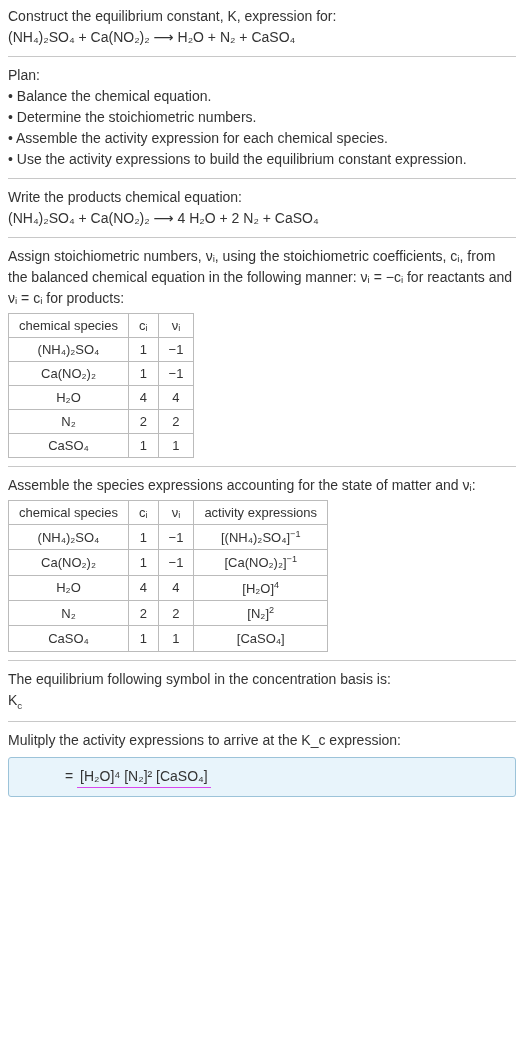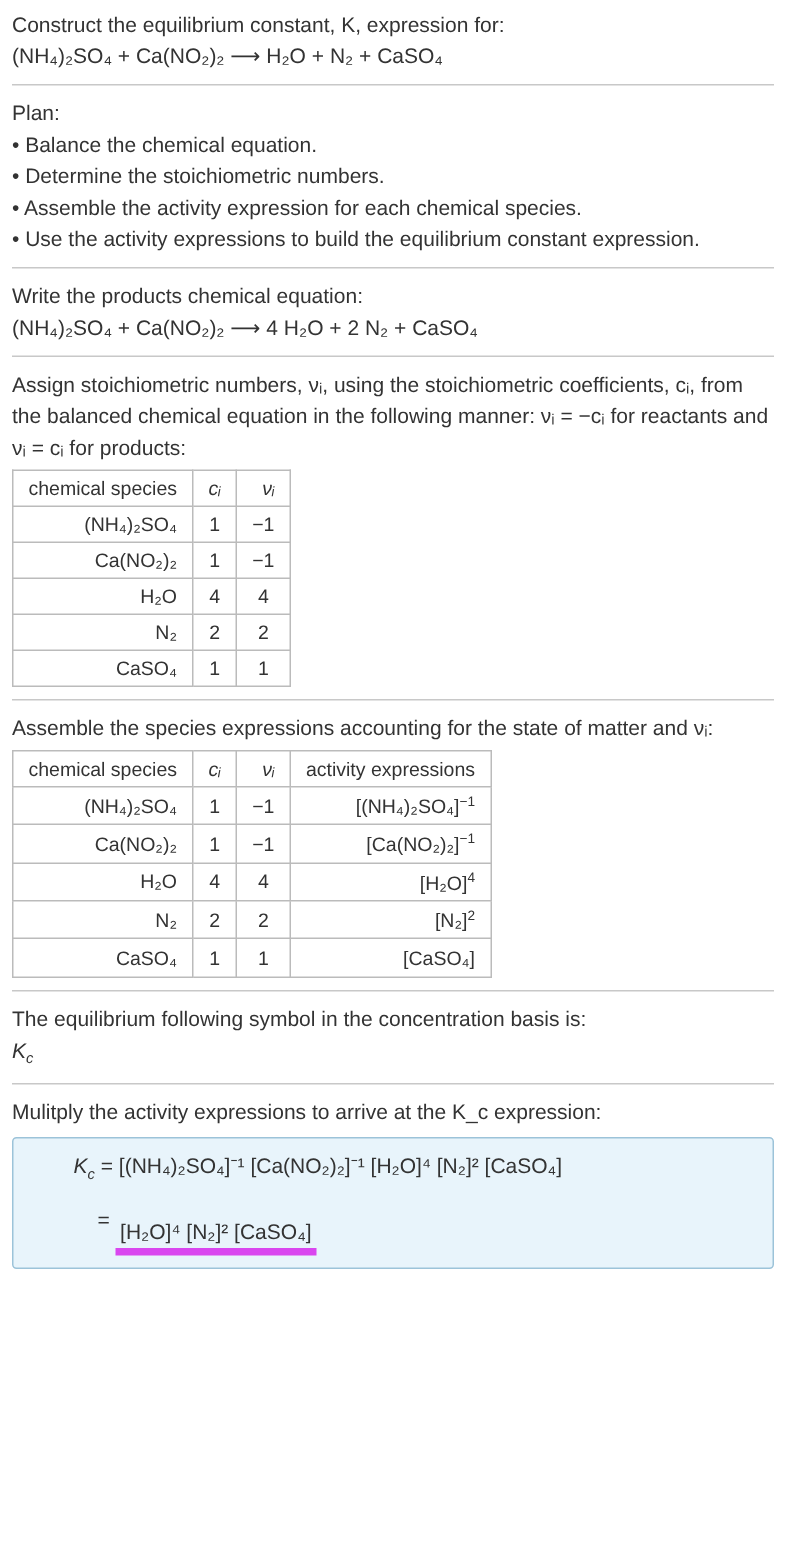--- a/index.html
+++ b/index.html
@@ -14,46 +14,46 @@
   hr.sep {
     border: none;
     border-top: 1px solid #c8c8c8;
     margin: 8px 0;
   }
   .line {
     line-height: 1.5;
   }
   .sub { font-size: 0.7em; vertical-align: sub; }
   .sup { font-size: 0.7em; vertical-align: super; }
-  .ital { font-style: italic; }
+  .ital { }
   table.tb {
     border-collapse: collapse;
     margin-top: 4px;
   }
   table.tb th, table.tb td {
     border: 1px solid #bbb;
     padding: 4px 10px;
-    text-align: right;
+    text-align: center;
     font-size: 13px;
     font-weight: normal;
   }
   table.tb th { background: #fff; }
   .answer-box {
     border: 1px solid #9cc3d9;
     background: #e8f4fb;
     padding: 8px 10px;
     margin-top: 6px;
     border-radius: 3px;
   }
   .frac {
     display: inline-block;
     vertical-align: middle;
     text-align: center;
   }
-  .frac .num { display:block; border-bottom:5px solid #d946ef; padding:0 3px;margin-top:19px; }
+  .frac .num { display:block; border-bottom:1px solid #d946ef; padding:0 3px; }
   .frac .den { display:block; padding:0 3px; }
   .indent { margin-left: 30px; }
 </style>
 </head>
 <body>
 
 <div class="line">
   <span>Construct the equilibrium constant, K, expression for:</span>
 </div>
 <div class="line">
@@ -162,24 +162,19 @@
 <div class="line">The equilibrium following symbol in the concentration basis is:</div>
 <div class="line ital">
   <span>K</span><span class="sub">c</span>
 </div>
 
 <hr class="sep">
 
 <div class="line">Mulitply the activity expressions to arrive at the K_c expression:</div>
 
 <div class="answer-box">
-  <div class="line indent">
-    <span class="ital">K</span><span class="sub ital">c</span>
-    <span> = </span>
-    <span>[(NH₄)₂SO₄]⁻¹ [Ca(NO₂)₂]⁻¹ [H₂O]⁴ [N₂]² [CaSO₄]</span>
-  </div>
   <div class="line indent" style="margin-left:46px;">
     <span>= </span>
     <span class="frac">
       <span class="num">[H₂O]⁴ [N₂]² [CaSO₄]</span>
     </span>
   </div>
 </div>
 
 </body></html>

